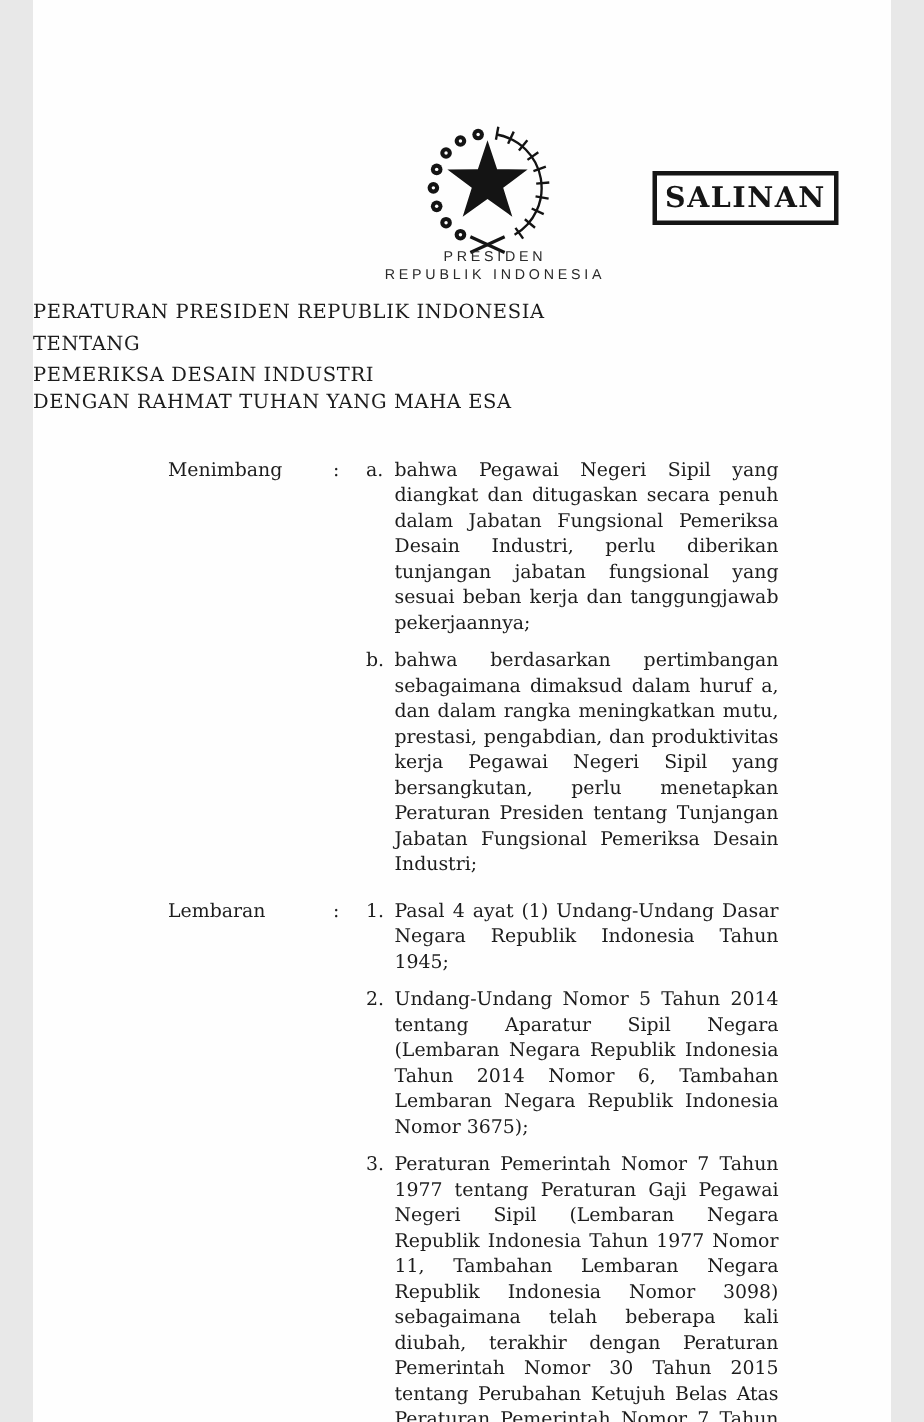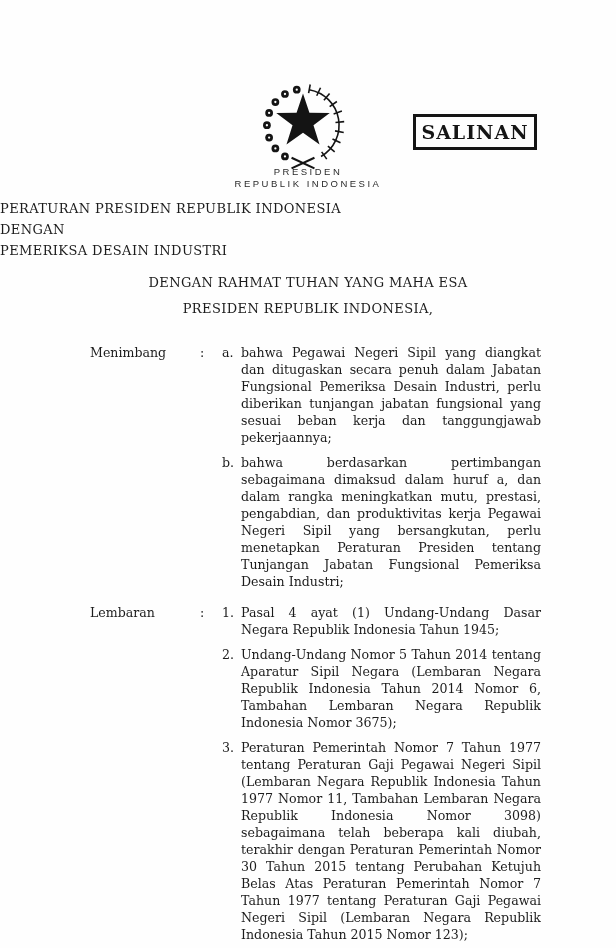--- a/index.html
+++ b/index.html
@@ -2,21 +2,21 @@
 <html><head>
 <meta charset="utf-8">
 <style>
   html, body {
     margin: 0;
     padding: 0;
     background: #e8e8e8;
   }
   .page {
     position: relative;
-    width: 616px;
+    width: 572px;
     height: 948px;
     margin: 0 auto;
     background: #fefefe;
     color: #1c1c1c;
     font-family: "DejaVu Serif", "Liberation Serif", serif;
     overflow: hidden;
   }
   
   .header {
     position: relative;
@@ -60,23 +60,21 @@
   }
   
   .title-block {
     font-size: 13px;
     line-height: 21px;
     letter-spacing: 0.4px;
     color: #1c1c1c;
   }
   .title-block .tline { white-space: nowrap; }
   .invocation {
-    text-align: center;
     font-size: 13px;
-    margin-top: 14px;
     letter-spacing: 0.4px;
   }
   .authority {
     text-align: center;
     font-size: 13px;
     margin-top: 11px;
     letter-spacing: 0.4px;
   }
   
   .body-area {
@@ -161,26 +159,25 @@
     </div>
 
     <div class="letterhead">
       <div>PRESIDEN</div>
       <div>REPUBLIK INDONESIA</div>
     </div>
   </div>
 
   <div class="title-block">
     <div class="tline">PERATURAN PRESIDEN REPUBLIK INDONESIA</div>
-    <div class="tline">DENGAN</div>
+    <div class="tline">TENTANG</div>
     <div class="tline">PEMERIKSA DESAIN INDUSTRI</div>
   </div>
 
   <div class="invocation">DENGAN RAHMAT TUHAN YANG MAHA ESA</div>
-  <div class="authority">PRESIDEN REPUBLIK INDONESIA,</div>
 
   <div class="body-area">
 
     <div class="doc-section">
       <div class="sec-label">Menimbang</div>
       <div class="sec-colon">:</div>
       <div class="sec-items">
         <div class="item">
           <span class="marker">a.</span>
           <span class="itext">bahwa Pegawai Negeri Sipil yang diangkat dan ditugaskan secara penuh dalam Jabatan Fungsional Pemeriksa Desain Industri, perlu diberikan tunjangan jabatan fungsional yang sesuai beban kerja dan tanggungjawab pekerjaannya;</span>

